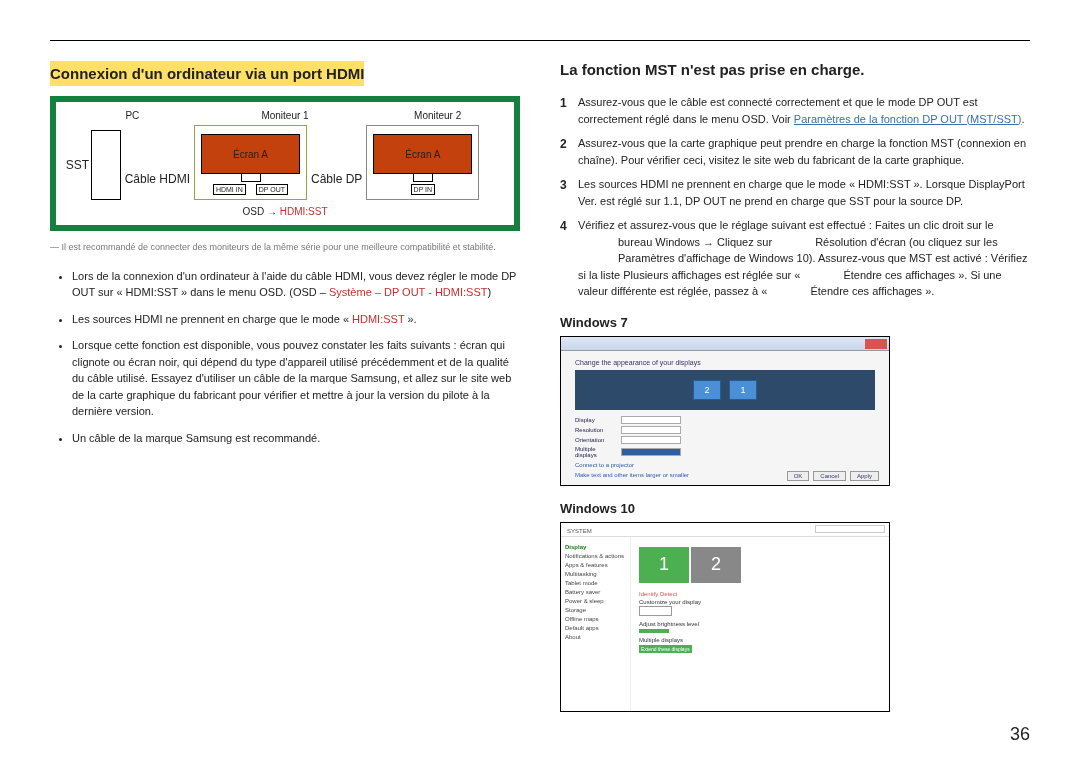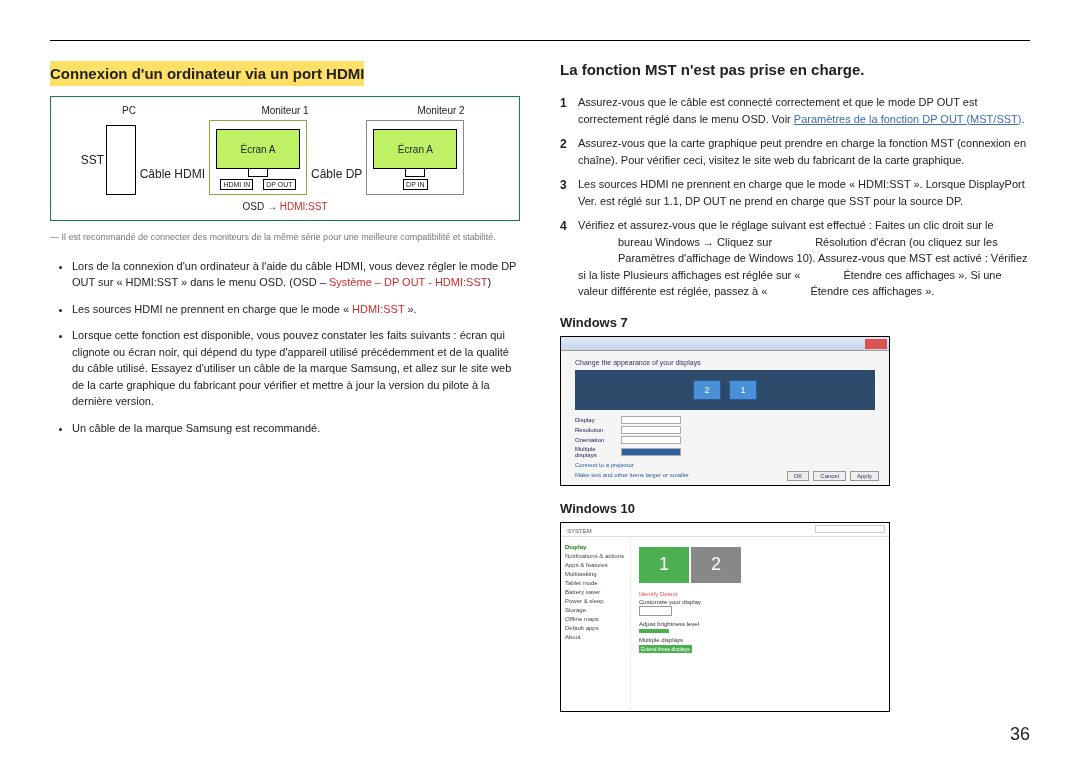--- a/index.html
+++ b/index.html
@@ -30,43 +30,43 @@
   font-weight: bold;
   margin-bottom: 16px;
 }
 h3.os-label {
   font-size: 13px;
   font-weight: bold;
   margin-top: 15px;
   margin-bottom: 6px;
 }
 .diagram-area {
-  border: 1px solid #15803d;
+  border: 6px solid #15803d;
   padding: 8px 0;
 }
 .diagram-labels {
   display: flex;
   justify-content: space-around;
   font-size: 10px;
   margin-bottom: 4px;
 }
 .diagram-labels span { flex: 1; text-align: center; }
 .diagram-row { display: flex; align-items: flex-end; gap: 4px; justify-content: center; }
 .pc-box {
   width: 30px; height: 70px; border: 1px solid #000; background: #fff;
   position: relative;
 }
 .sst-label { font-size: 12px; position: absolute; left: -25px; top: 28px; }
 .monitor-box {
   border: 1px solid #888; padding: 8px 6px 4px 6px; display: flex; flex-direction: column; align-items: center;
 }
 .monitor-box.green { border: 1px solid #8aab3f; }
 .screen {
-  width: 84px; height: 40px; border: 1px solid #000; display: flex; align-items: center; justify-content: center;
-  font-size: 10px; background: #bef264;
+  width: 99px; height: 40px; border: 1px solid #000; display: flex; align-items: center; justify-content: center;
+  font-size: 10px; background: #c2410c;
 }
 .stand { width: 20px; height: 8px; border-bottom: 1px solid #000; border-left: 1px solid #000; border-right: 1px solid #000; }
 .ports { display: flex; gap: 10px; font-size: 7px; margin-top: 2px; }
 .port-tag { border: 1px solid #000; padding: 1px 2px; }
 .cable-label { font-size: 12px; align-self: flex-end; margin-bottom: 14px; }
 .osd-note {
   text-align: center; font-size: 10px; margin-top: 6px;
 }
 .footnote {
   font-size: 9px; color: #777; margin: 10px 0 14px 0; line-height: 1.4;

